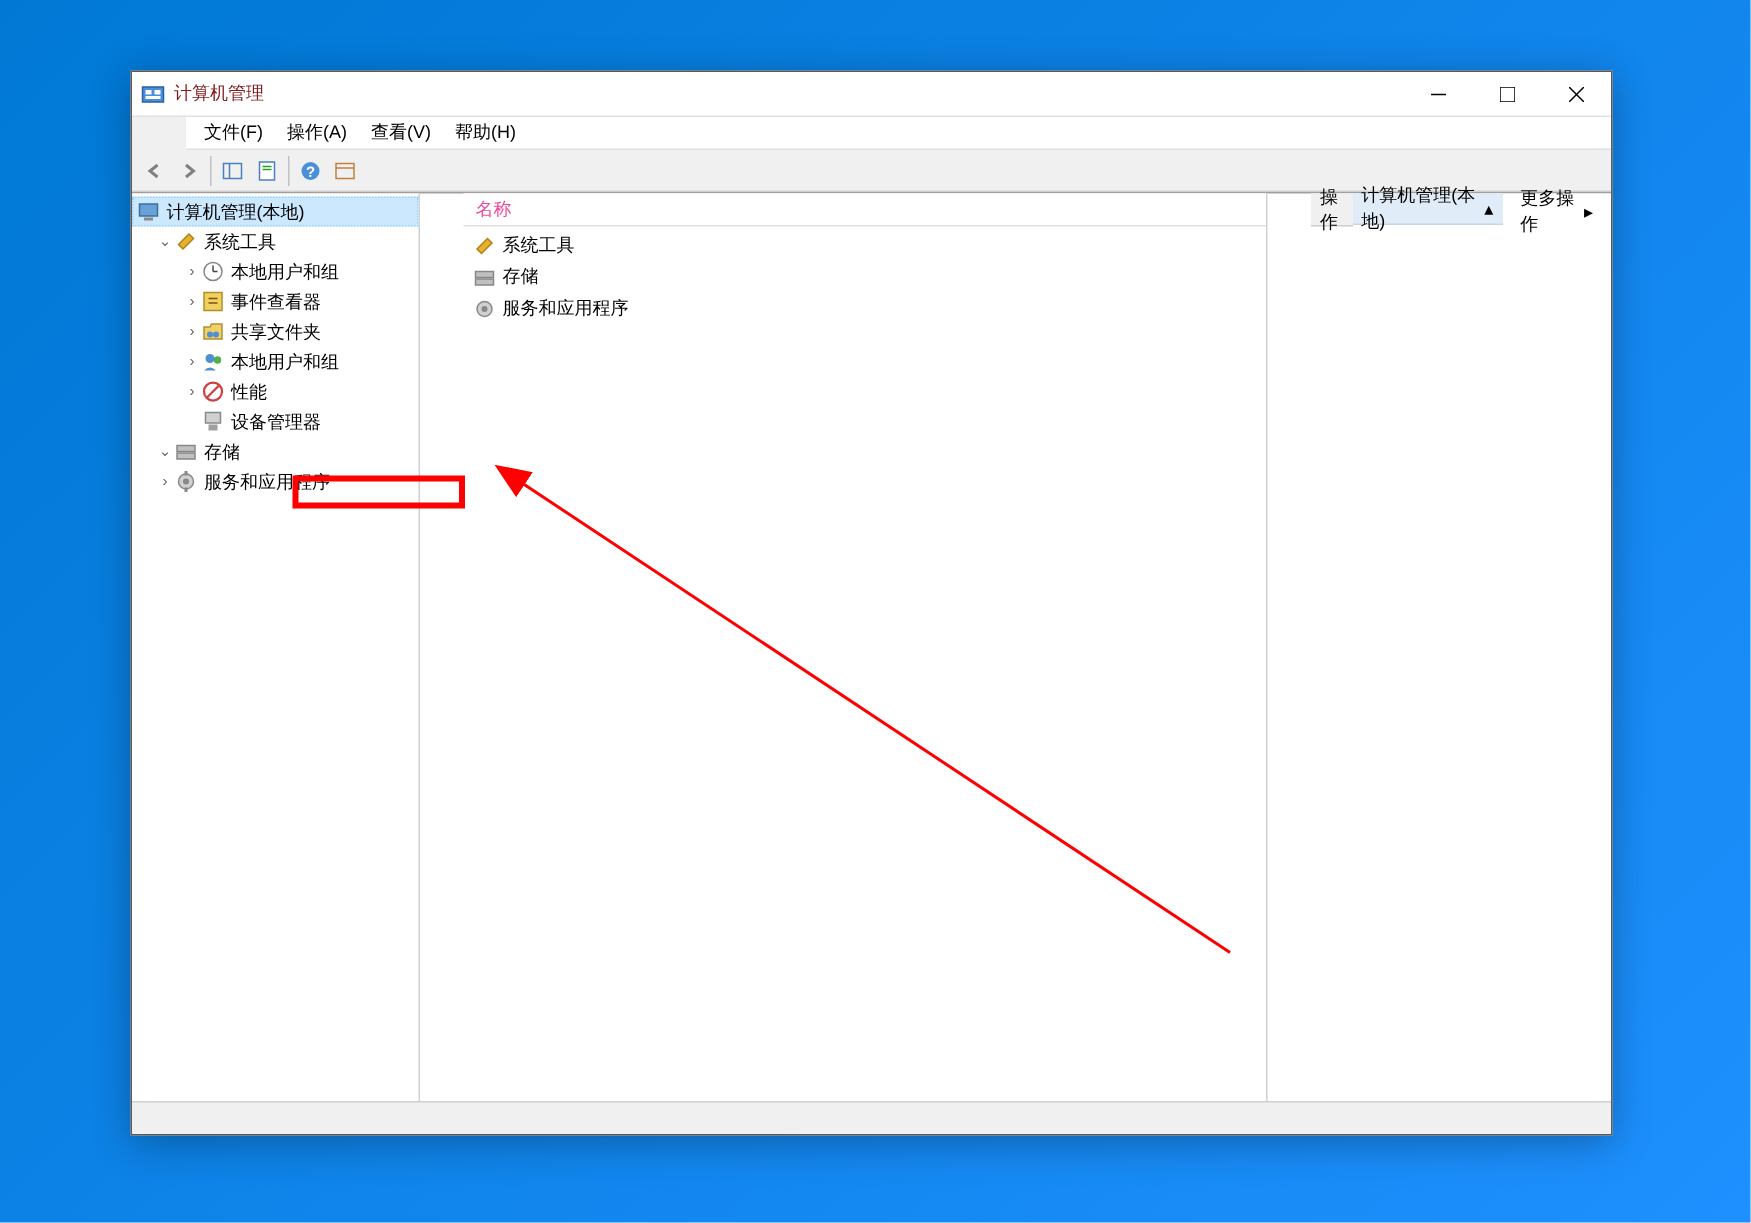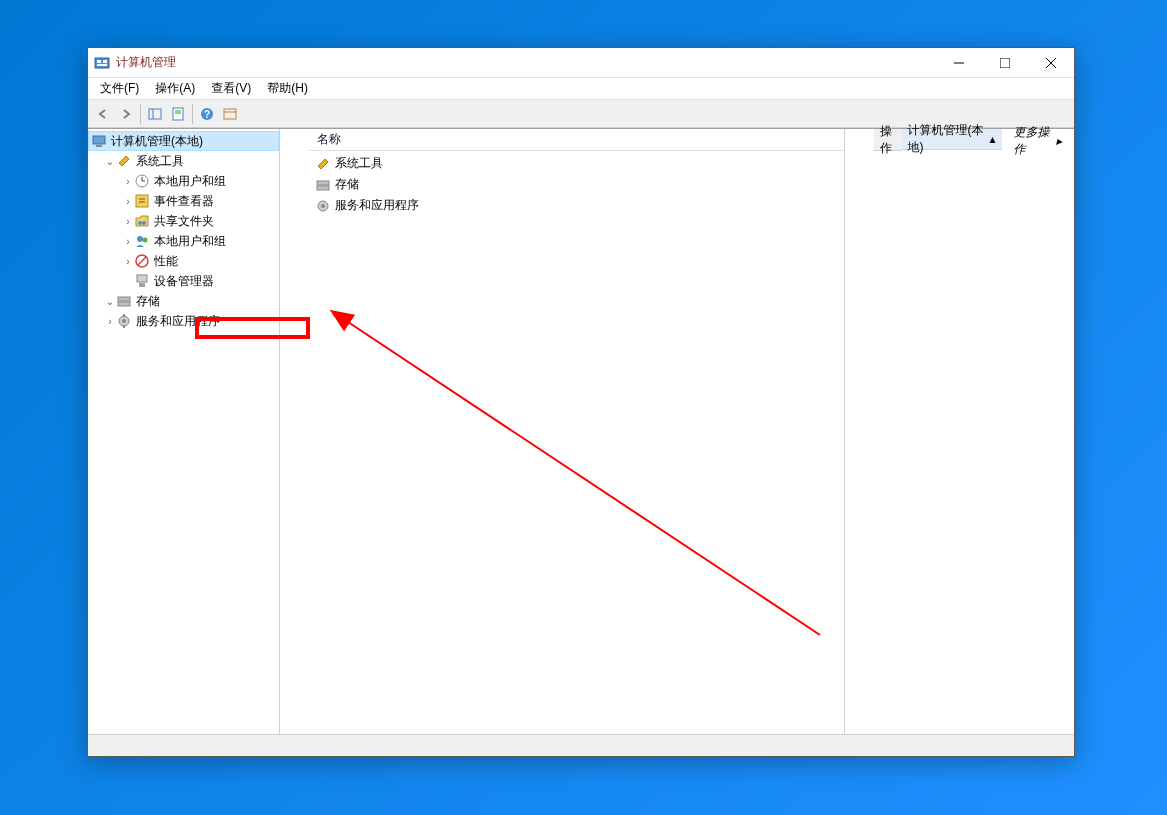--- a/index.html
+++ b/index.html
@@ -45,20 +45,21 @@
   font-family: "Segoe MDL2 Assets", sans-serif;
   color: #000;
 }
 .menubar {
   height: 22px;
   background: #fff;
   display: flex;
   align-items: center;
   padding-left: 4px;
   border-bottom: 1px solid #e0e0e0;
+  margin-left: 36px;
 }
 .menubar span { padding: 2px 8px; font-size: 12px; }
 .toolbar {
   height: 28px;
   background: #f0f0f0;
   border-bottom: 1px solid #d0d0d0;
   display: flex;
   align-items: center;
   padding-left: 4px;
   gap: 1px;
@@ -118,21 +119,21 @@
 .tree-item.l0 { padding-left: 2px; }
 .tree-item.l1 { padding-left: 16px; }
 .tree-item.l2 { padding-left: 34px; }
 .list-header {
   height: 22px;
   background: #fff;
   border-bottom: 1px solid #e0e0e0;
   display: flex;
   align-items: center;
   padding-left: 8px;
-  color: #0f172a;
+  color: #ec4899;
 }
 .list-body { flex: 1; padding: 2px 4px; }
 .list-item {
   height: 21px;
   display: flex;
   align-items: center;
   padding-left: 2px;
 }
 .list-item .icon {
   width: 16px; height: 16px; margin-right: 4px;
@@ -157,21 +158,20 @@
   font-size: 12px;
   justify-content: space-between;
 }
 .action-item {
   height: 24px;
   display: flex;
   align-items: center;
   padding: 0 12px;
   justify-content: space-between;
   font-size: 12px;
-  font-style: italic;
 }
 .highlight-box {
   position: absolute;
   border: 4px solid #ff0000;
   pointer-events: none;
   z-index: 100;
 }
 .arrow-svg { position: absolute; pointer-events: none; z-index: 99; }
 .statusbar {
   height: 22px;

